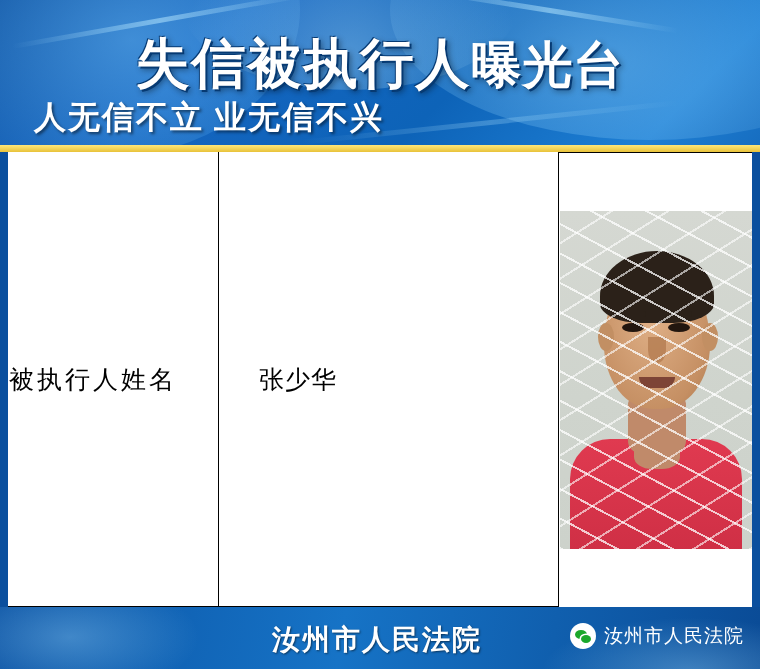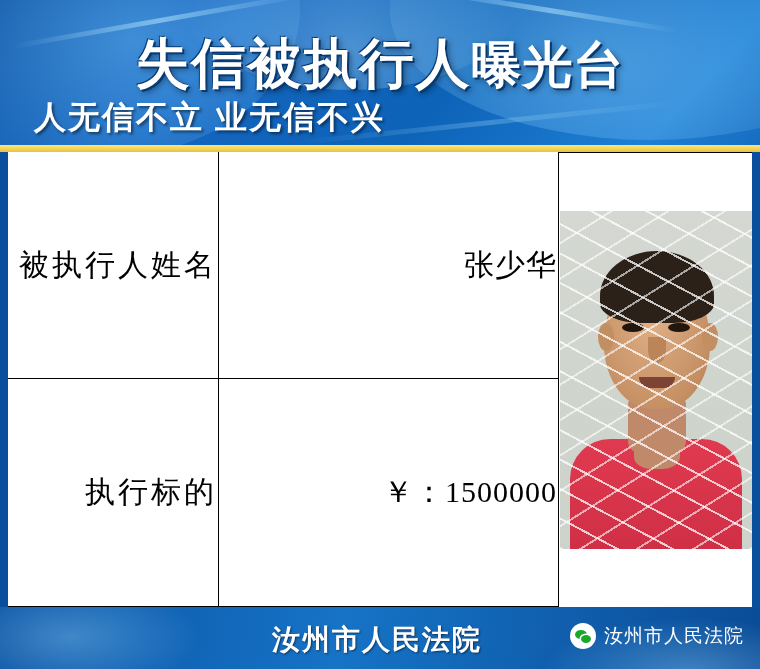--- a/index.html
+++ b/index.html
@@ -83,21 +83,21 @@
     color: #ffffff;
     letter-spacing: 1px;
     text-shadow:
        2px 2px 0 #063a73,
        3px 3px 6px rgba(0,0,0,0.4);
   }
   .slogan {
     position: absolute;
     top: 96px;
     left: 34px;
-    font-family: Liberation Sans, sans-serif;
+    font-family: Liberation Serif, serif;
     font-weight: bold;
     font-size: 32px;
     color: #ffffff;
     letter-spacing: 2px;
     text-shadow: 2px 2px 3px rgba(0,0,0,0.5);
   }
   .gold-bar {
     position: absolute;
     left: 0; right: 0;
     top: 145px;
@@ -119,23 +119,23 @@
     display: flex;
   }
   .info-table {
     width: 506px;
     border-collapse: collapse;
     table-layout: fixed;
   }
   .info-table td {
     border: 1px solid #000000;
     height: 91px;
-    font-size: 30px;
+    font-size: 25px;
     color: #000000;
-    text-align: right;
+    text-align: left;
     vertical-align: middle;
     font-family: "Liberation Serif", "DejaVu Serif", serif;
   }
   .info-table td.label {
     width: 208px;
     letter-spacing: 3px;
   }
   .info-table td.value {
     width: 298px;
     letter-spacing: 1px;
@@ -340,24 +340,20 @@
     <div class="gold-bar"></div>
   </div>
 
   <div class="body-area">
 
     <table class="info-table">
       <tbody>
         <tr>
           <td class="label">被执行人姓名</td>
           <td class="value">张少华</td>
-        </tr>
-        <tr>
-          <td class="label">执行标的</td>
-          <td class="value">￥：1500000</td>
         </tr>
       </tbody>
     </table>
 
     <div class="photo-cell">
       <div class="photo-frame">
         <div class="face-bg"></div>
         <div class="shirt"></div>
         <div class="neck"></div>
         <div class="collar"></div>

